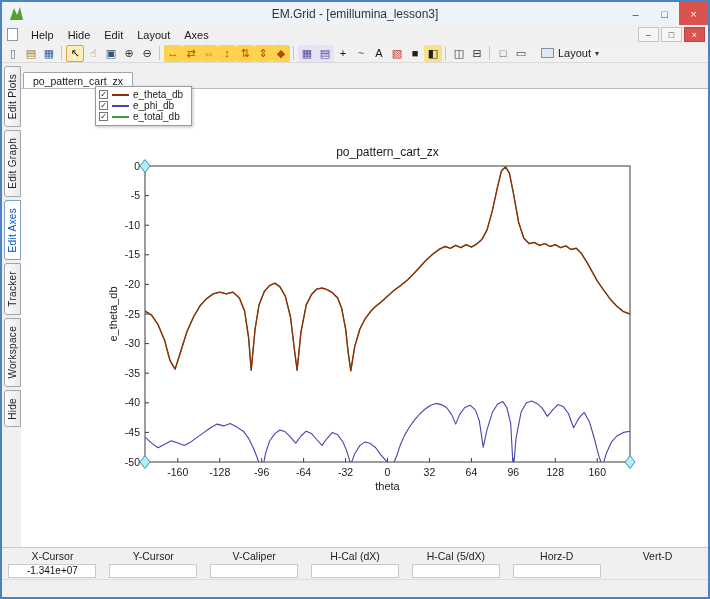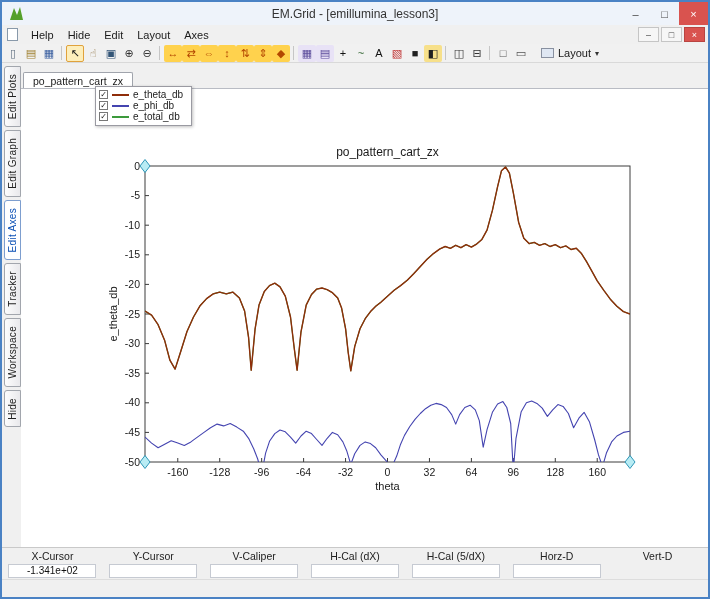--- a/index.html
+++ b/index.html
@@ -300,21 +300,21 @@
 
   <div class="statusbar">
     <div class="shead">X-Cursor</div>
       <div class="shead">Y-Cursor</div>
       <div class="shead">V-Caliper</div>
       <div class="shead">H-Cal (dX)</div>
       <div class="shead">H-Cal (5/dX)</div>
       <div class="shead">Horz-D</div>
       <div class="shead">Vert-D</div>
       <div class="sval-wrap">
-        <div class="sval">-1.341e+02</div>
+        <div class="sval">-1.341e+07</div>
       </div>
       <div class="sval-wrap">
         <div class="sval"></div>
       </div>
       <div class="sval-wrap">
         <div class="sval"></div>
       </div>
       <div class="sval-wrap">
         <div class="sval"></div>
       </div>

